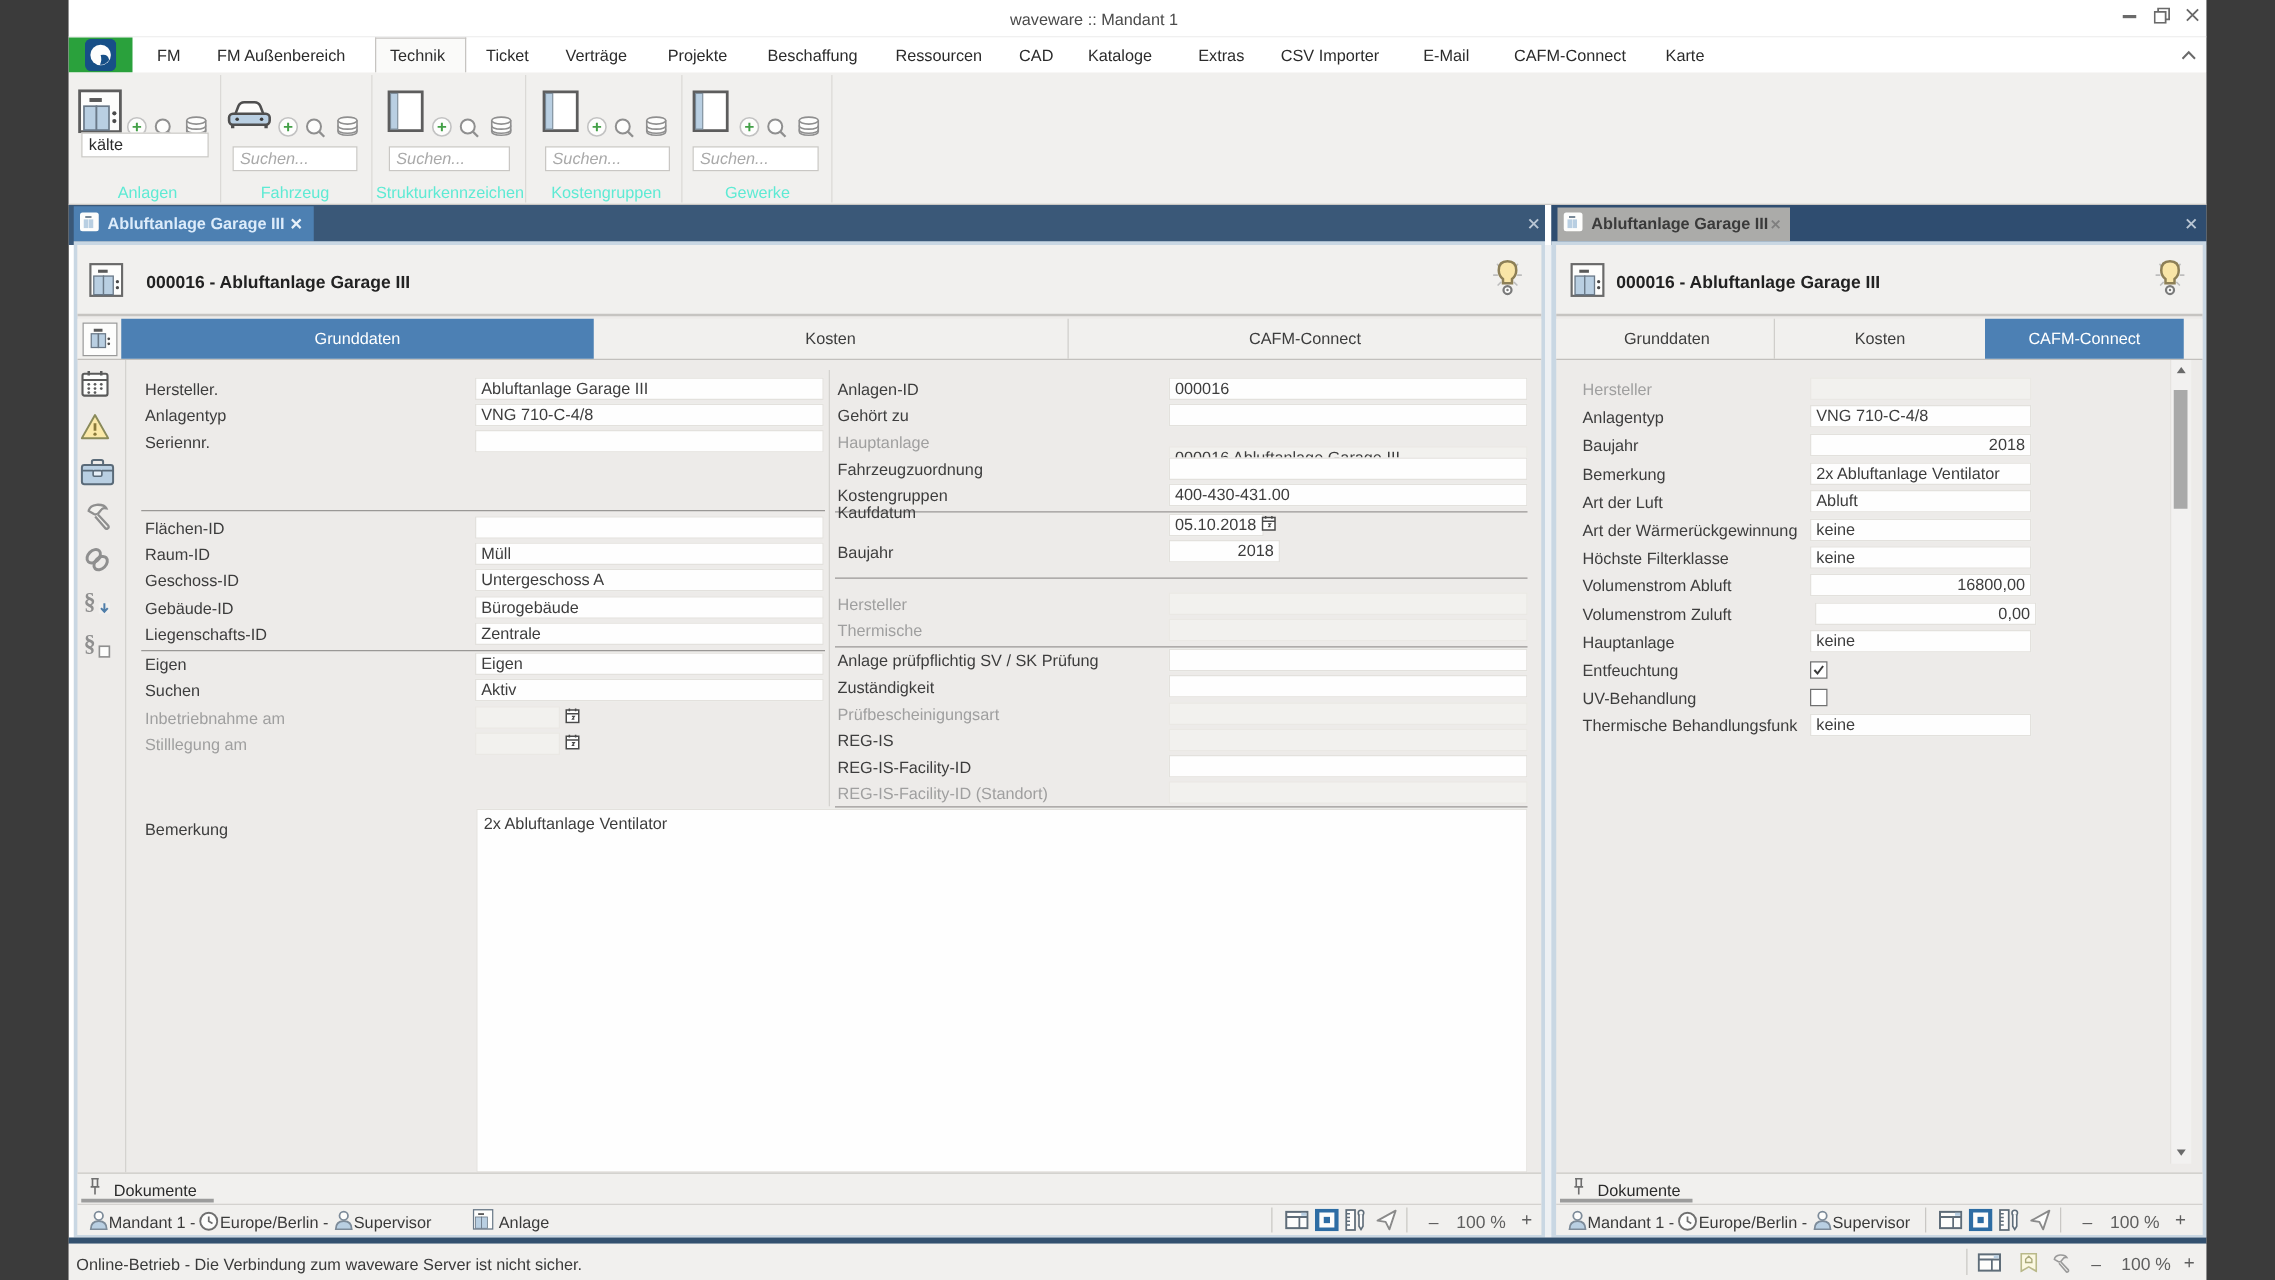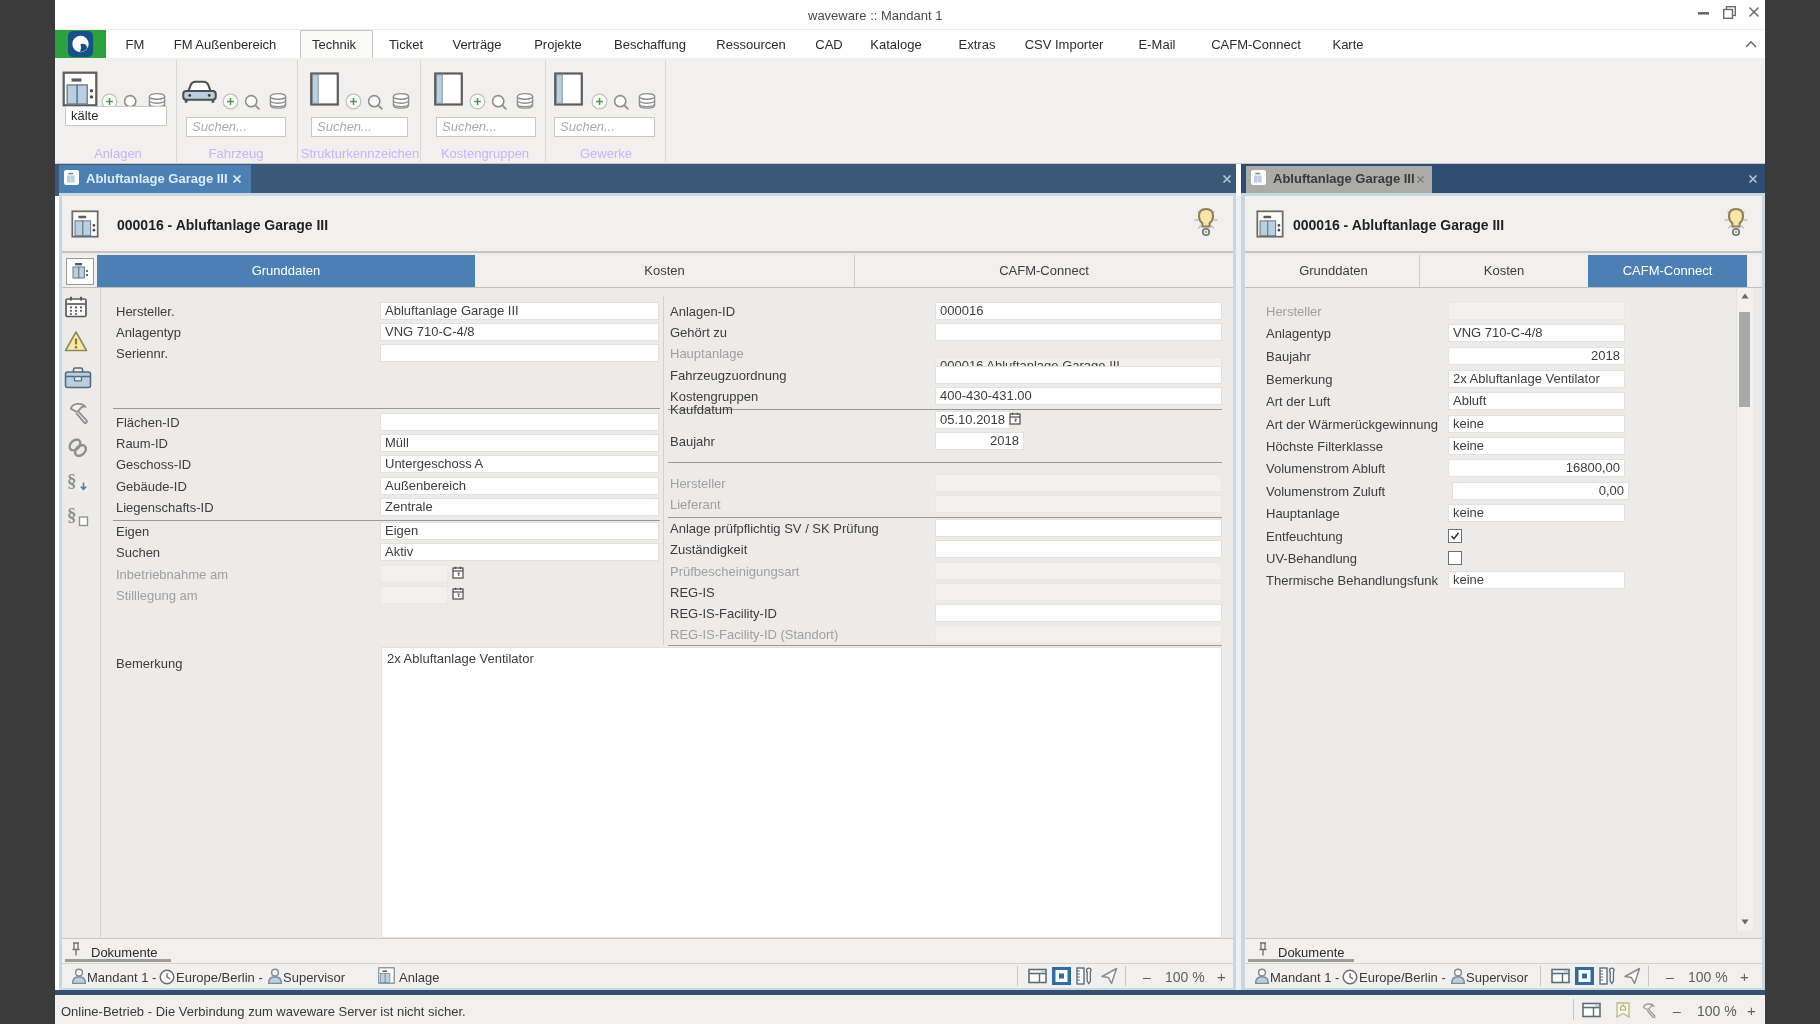--- a/index.html
+++ b/index.html
@@ -4,21 +4,21 @@
 body{width:1820px;height:1024px;background:#3b3b3b;font-family:"Liberation Sans",sans-serif;position:relative;overflow:hidden}
 .ab{position:absolute}
 .lbl{position:absolute;font-size:13px;color:#3d3d3d;white-space:nowrap;line-height:17px}
 .lbl.g{color:#9f9f9f}
 .lbl.n{letter-spacing:0px}
 .fld{position:absolute;background:#fefefe;border:1px solid #e3e1dd;height:18px;font-size:13px;color:#3d3d3d;padding:0 4px;line-height:16px;white-space:nowrap;overflow:hidden}
 .fld.g{background:#f2f1ee;border-color:#eae8e4}
 .sep{position:absolute;height:1px;background:#9a9896}
 .vline{position:absolute;width:1px;background:#d4d2cf}
 .mi{position:absolute;font-size:13px;color:#2b2b2b;top:37px;white-space:nowrap}
-.gl{position:absolute;font-size:13px;color:#c4b5fd;top:146px;white-space:nowrap}
+.gl{position:absolute;font-size:13px;color:#5eead4;top:146px;white-space:nowrap}
 .srch{position:absolute;background:#fff;border:1px solid #c9c7c4;height:20px;font-size:13px;padding:1px 5px;color:#2b2b2b}
 .srch i{color:#a9a9a9;font-size:13px}
 </style></head><body>
 <div class="ab" style="left:55px;top:0;width:1710px;height:1024px;background:#fff"></div>
 <div class="ab" style="left:55px;top:0;width:1710px;height:30px;background:#fff;border-bottom:1px solid #ececec"></div>
 <div class="ab" style="left:808px;top:8px;width:140px;font-size:13px;color:#4a4a4a">waveware :: Mandant 1</div>
 <svg style="position:absolute;left:1698px;top:12px" width="12" height="3" viewBox="0 0 12 3" xmlns="http://www.w3.org/2000/svg">
     <rect x="0" y="0" width="11" height="2.6" fill="#6a6a6a"></rect>
   </svg>
 <svg style="position:absolute;left:1723px;top:6px" width="13" height="13" viewBox="0 0 13 13" xmlns="http://www.w3.org/2000/svg">
@@ -283,21 +283,21 @@
 <div class="lbl" style="left:116px;top:345px">Seriennr.</div>
 <div class="fld" style="left:380px;top:344px;width:279px"></div>
 <div class="sep" style="left:113px;top:408px;width:547px"></div>
 <div class="lbl" style="left:116px;top:414px">Flächen-ID</div>
 <div class="fld" style="left:380px;top:413px;width:279px"></div>
 <div class="lbl" style="left:116px;top:435px">Raum-ID</div>
 <div class="fld" style="left:380px;top:434px;width:279px">Müll</div>
 <div class="lbl" style="left:116px;top:456px">Geschoss-ID</div>
 <div class="fld" style="left:380px;top:455px;width:279px">Untergeschoss A</div>
 <div class="lbl" style="left:116px;top:478px">Gebäude-ID</div>
-<div class="fld" style="left:380px;top:477px;width:279px">Außenbereich</div>
+<div class="fld" style="left:380px;top:477px;width:279px">Bürogebäude</div>
 <div class="lbl" style="left:116px;top:499px">Liegenschafts-ID</div>
 <div class="fld" style="left:380px;top:498px;width:279px">Zentrale</div>
 <div class="sep" style="left:113px;top:520px;width:547px"></div>
 <div class="lbl" style="left:116px;top:523px">Eigen</div>
 <div class="fld" style="left:380px;top:522px;width:279px">Eigen</div>
 <div class="lbl" style="left:116px;top:544px">Suchen</div>
 <div class="fld" style="left:380px;top:543px;width:279px">Aktiv</div>
 <div class="lbl g" style="left:116px;top:566px">Inbetriebnahme am</div>
 <div class="fld g" style="left:380px;top:565px;width:68px"></div>
 <svg style="position:absolute;left:452px;top:566px" width="12" height="13" viewBox="0 0 12 13" xmlns="http://www.w3.org/2000/svg">
@@ -333,21 +333,21 @@
     <rect x="1" y="2" width="10" height="10" fill="#fff" stroke="#4a4a4a" stroke-width="1.2"></rect>
     <path d="M1 5 L11 5" stroke="#4a4a4a" stroke-width="1.2"></path>
     <path d="M3.5 0.8 L3.5 3 M8.5 0.8 L8.5 3" stroke="#4a4a4a" stroke-width="1.2"></path>
     <path d="M5.5 7 L7.5 7 L6 9.2 L7.5 9.2" stroke="#4a4a4a" stroke-width="1" fill="none"></path>
   </svg>
 <div class="lbl" style="left:670px;top:433px">Baujahr</div>
 <div class="fld" style="left:935px;top:432px;width:89px;text-align:right">2018</div>
 <div class="sep" style="left:668px;top:462px;width:554px"></div>
 <div class="lbl g" style="left:670px;top:475px">Hersteller</div>
 <div class="fld g" style="left:935px;top:474px;width:287px"></div>
-<div class="lbl g" style="left:670px;top:496px">Lieferant</div>
+<div class="lbl g" style="left:670px;top:496px">Thermische</div>
 <div class="fld g" style="left:935px;top:495px;width:287px"></div>
 <div class="sep" style="left:668px;top:517px;width:554px"></div>
 <div class="lbl" style="left:670px;top:520px">Anlage prüfpflichtig SV / SK Prüfung</div>
 <div class="fld" style="left:935px;top:519px;width:287px"></div>
 <div class="lbl" style="left:670px;top:541px">Zuständigkeit</div>
 <div class="fld" style="left:935px;top:540px;width:287px"></div>
 <div class="lbl g" style="left:670px;top:563px">Prüfbescheinigungsart</div>
 <div class="fld g" style="left:935px;top:562px;width:287px"></div>
 <div class="lbl" style="left:670px;top:584px">REG-IS</div>
 <div class="fld g" style="left:935px;top:583px;width:287px"></div>

